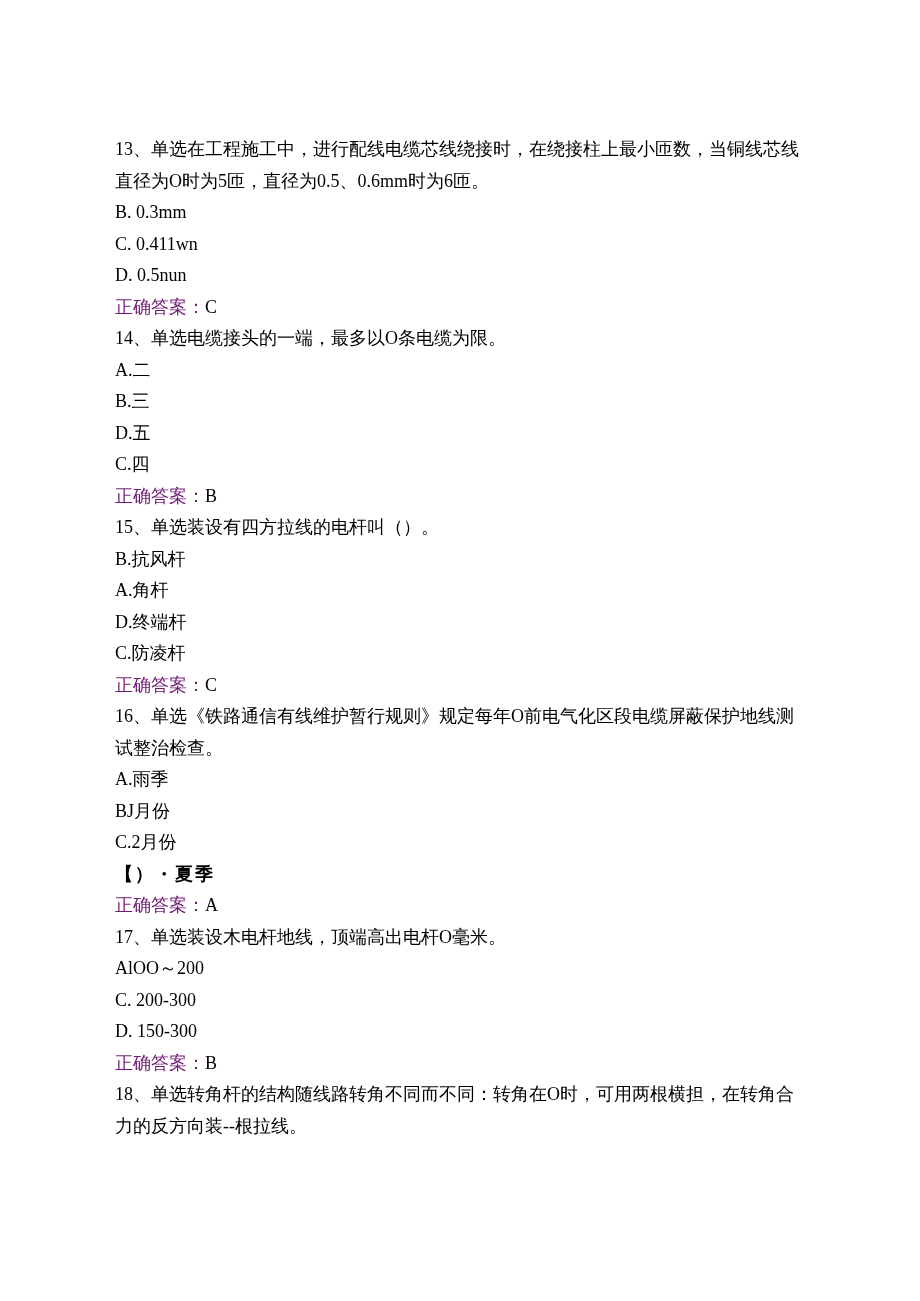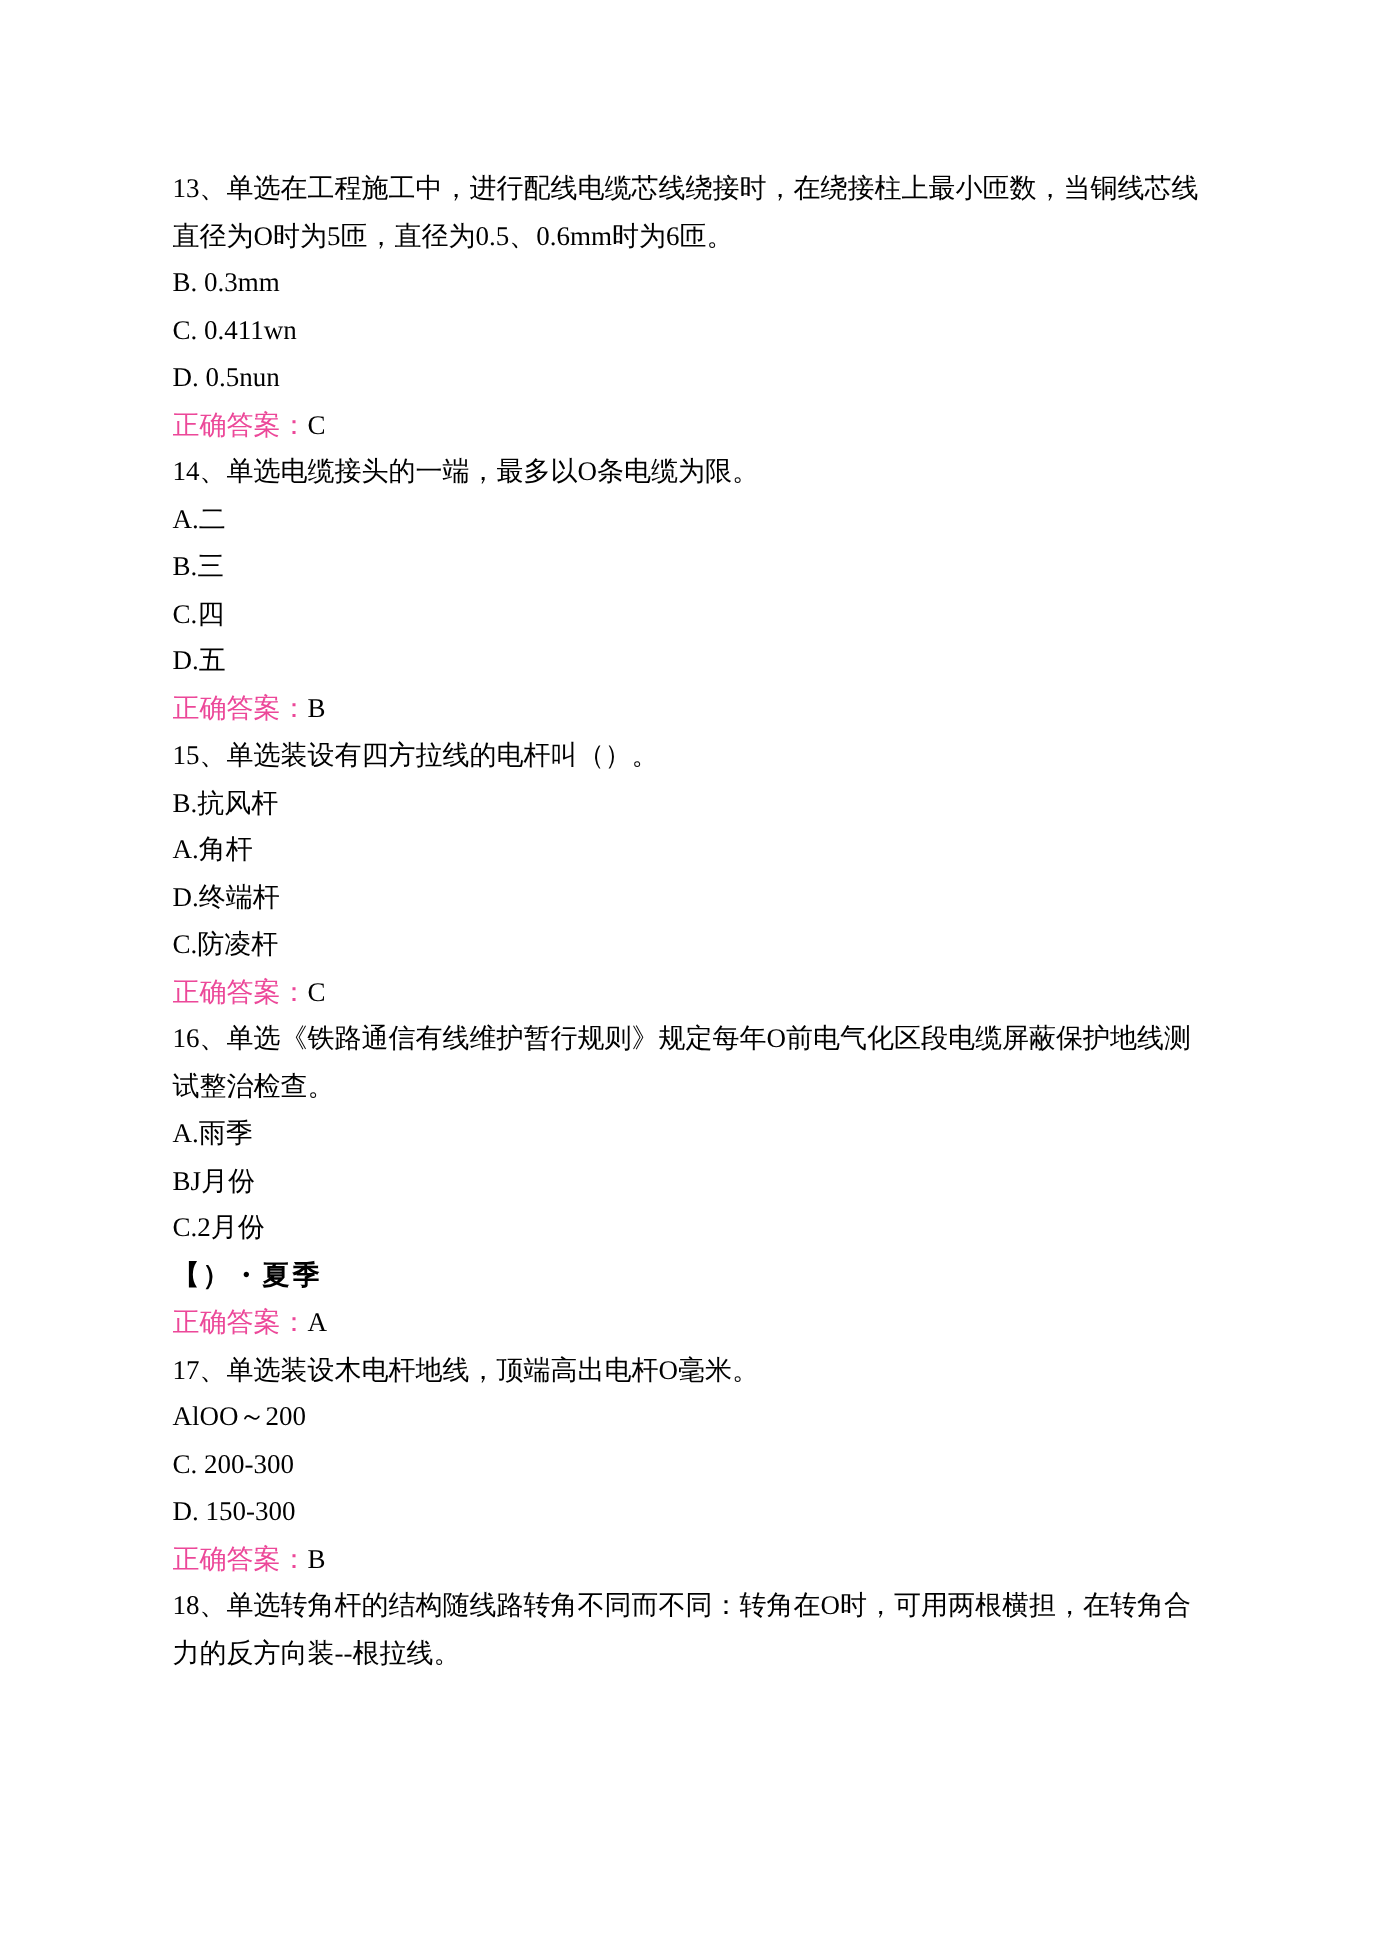--- a/index.html
+++ b/index.html
@@ -7,23 +7,24 @@
     padding: 0;
     background: #ffffff;
     font-family: "SimSun", "宋体", serif;
     font-size: 18px;
     color: #000000;
     line-height: 1.75;
     width: 920px;
   }
   .page {
     padding: 110px 115px 40px 115px;
+    margin-top: 24px;
   }
   .answer-label {
-    color: #ec4899;
+    color: #701a75;
   }
   .answer-value {
     color: #000000;
   }
   .bracket-dot {
     letter-spacing: 2px;
     font-weight: bold;
   }
 </style>
 </head>
@@ -38,22 +39,22 @@
     <div>D.  0.5nun</div>
     <div>
       <span class="answer-label">正确答案：</span><span class="answer-value">C</span>
     </div>
   </div>
 
   <div>
     <div>14、单选电缆接头的一端，最多以O条电缆为限。</div>
     <div>A.二</div>
     <div>B.三</div>
+    <div>D.五</div>
     <div>C.四</div>
-    <div>D.五</div>
     <div>
       <span class="answer-label">正确答案：</span><span class="answer-value">B</span>
     </div>
   </div>
 
   <div>
     <div>15、单选装设有四方拉线的电杆叫（）。</div>
     <div>B.抗风杆</div>
     <div>A.角杆</div>
     <div>D.终端杆</div>

